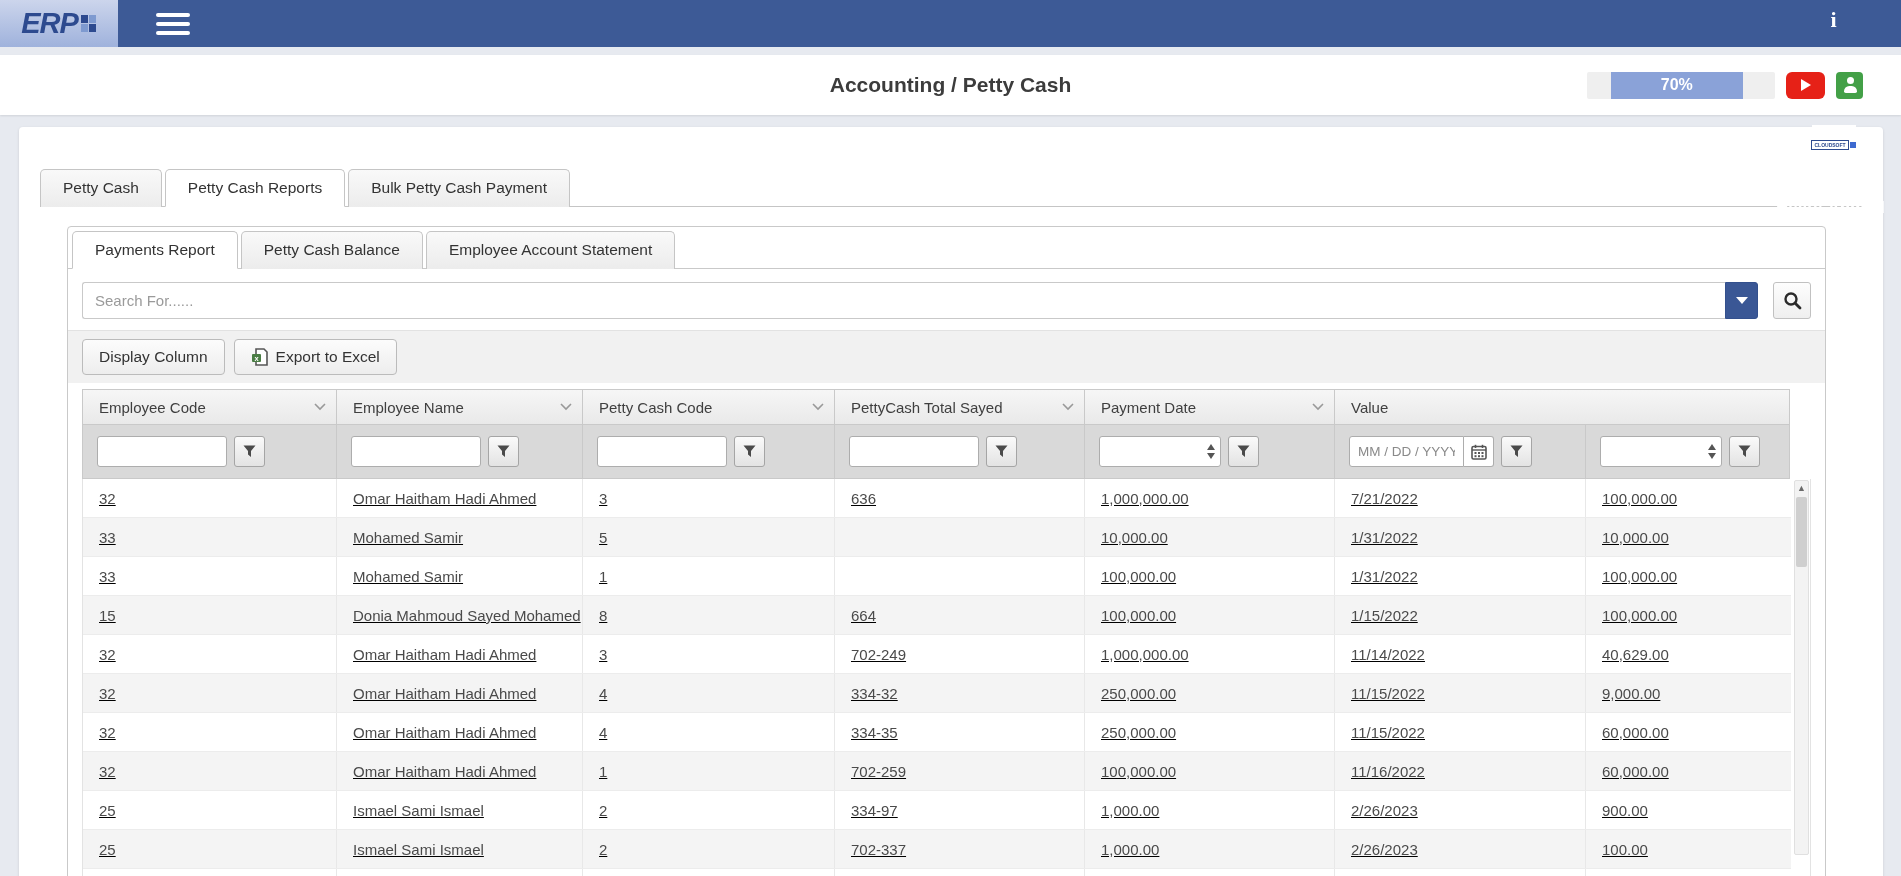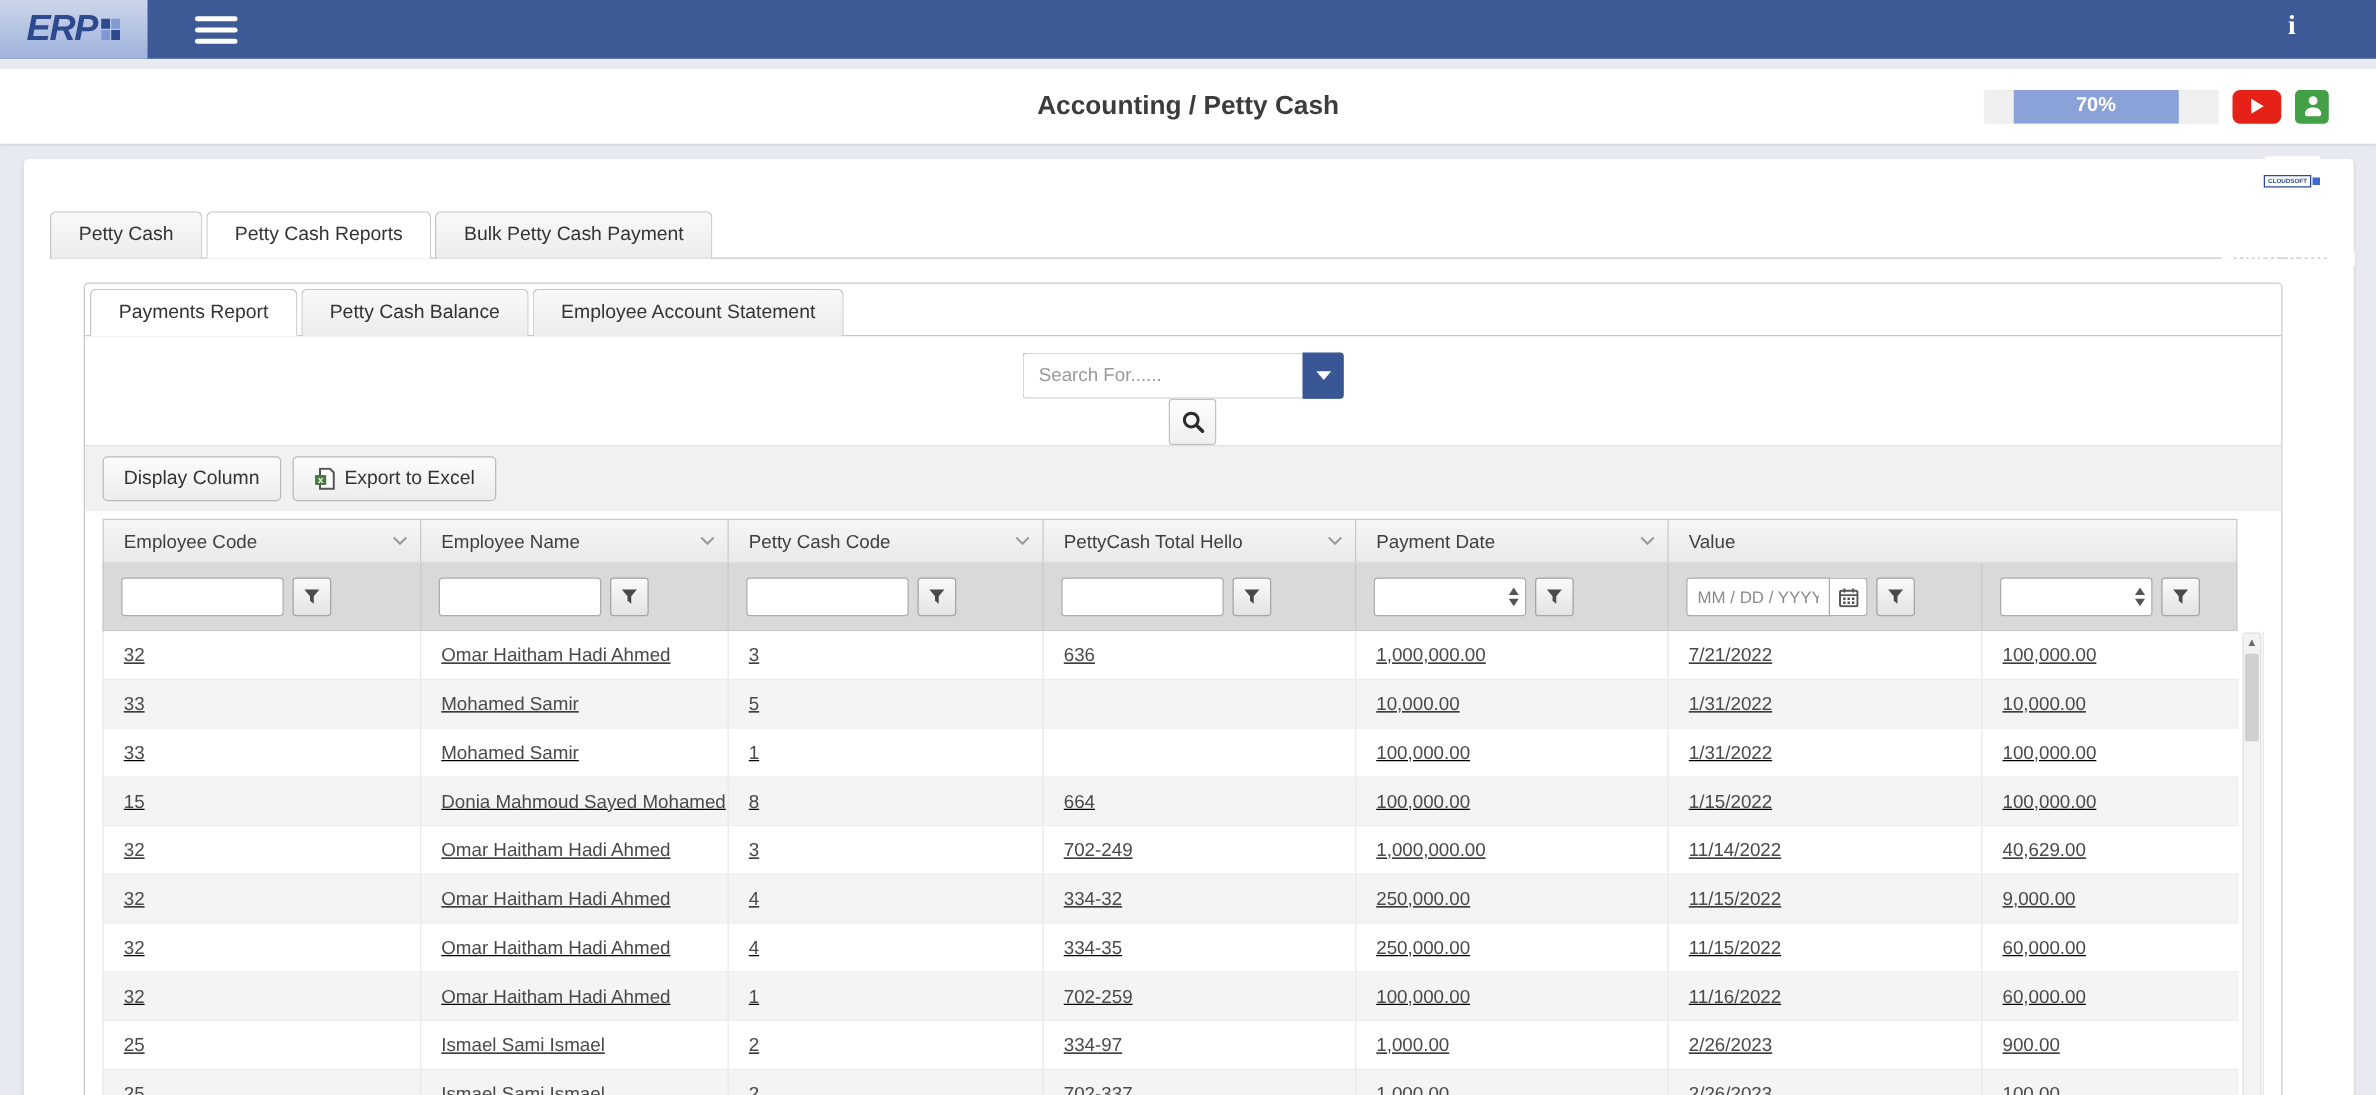--- a/index.html
+++ b/index.html
@@ -42,29 +42,29 @@
 
   
   .card { margin:12px 18px 0 19px; background:#fff; border-radius:4px; box-shadow:0 1px 3px rgba(0,0,0,.12); height:780px; }
   .outer-tabs { margin:0 21px; padding-top:42px; border-bottom:1px solid #c5c5c5; display:flex; gap:3px; }
   .tab { height:38px; line-height:36px; padding:0 22px; border:1px solid #c5c5c5; border-bottom:none; border-radius:5px 5px 0 0; background:linear-gradient(#f9f9f9,#ececec); font-size:15.5px; color:#333; margin-bottom:-1px; cursor:pointer; white-space:nowrap; }
   .tab.active { background:#fff; border-bottom:1px solid #fff; }
 
   .panel { margin:19px 57px 0 48px; border:1px solid #c9c9c9; border-radius:4px; min-height:600px; }
   .inner-tabs { padding:4px 0 0 4px; border-bottom:1px solid #c9c9c9; display:flex; gap:3px; }
 
-  .search-row { padding:13px 14px 0 14px; display:flex; align-items:center;flex-direction:column; }
+  .search-row { padding:13px 14px 0 14px; display:flex; align-items:center; }
   .search-wrap { flex:1; display:flex; }
   .search-input { flex:1; height:37px; border:1px solid #c9c9c9; border-right:none; border-radius:3px 0 0 3px; padding:0 12px; font-size:15px; color:#555; outline:none; font-family:"Liberation Sans",sans-serif; }
   .search-input::placeholder { color:#9a9a9a; }
   .dd-btn { width:33px; height:37px; background:#3a5795; border:1px solid #33508d; border-radius:0 3px 3px 0; display:flex; align-items:center; justify-content:center; cursor:pointer; }
   .dd-caret { width:0; height:0; border-left:6px solid transparent; border-right:6px solid transparent; border-top:7px solid #fff; }
   .search-btn { width:38px; height:37px; margin-left:15px; border:1px solid #c1c1c1; border-radius:3px; background:linear-gradient(#fdfdfd,#efefef); display:flex; align-items:center; justify-content:center; cursor:pointer; }
 
-  .btn-row { background:#f1f1f1; border-top:1px solid #e2e2e2; padding:8px 14px; display:flex; gap:9px; }
+  .btn-row { margin-top:11px; background:#f1f1f1; border-top:1px solid #e2e2e2; padding:8px 14px; display:flex; gap:9px; }
   .btn { height:36px; padding:0 16px; border:1px solid #bbb; border-radius:4px; background:linear-gradient(#fcfcfc,#ededed); font-size:15.5px; color:#333; display:flex; align-items:center; gap:8px; cursor:pointer; white-space:nowrap; }
 
   
   .table-wrap { margin:6px 14px 0 14px; position:relative; }
   .grid { display:grid; grid-template-columns:254px 246px 252px 250px 250px 251px 205px; width:1708px; }
   .thead { background:linear-gradient(#f6f6f6,#e9e9e9); border:1px solid #c9c9c9; }
   .th { height:34px; display:flex; align-items:center; justify-content:space-between; padding:0 10px 0 16px; font-size:15px; color:#3f3f3f; border-right:1px solid #c9c9c9; cursor:pointer; }
   .th:last-child { border-right:none; }
   .th:last-child .chev { visibility:hidden; }
   .chev { color:#999; }
@@ -227,21 +227,21 @@
               <polyline points="1,1 6,6 11,1" fill="none" stroke="#999" stroke-width="1.6"></polyline>
             </svg>
           </div>
         <div class="th">
             <span>Petty Cash Code</span>
             <svg class="chev" width="12" height="8" viewBox="0 0 12 8">
               <polyline points="1,1 6,6 11,1" fill="none" stroke="#999" stroke-width="1.6"></polyline>
             </svg>
           </div>
         <div class="th">
-            <span>PettyCash Total Hello</span>
+            <span>PettyCash Total Sayed</span>
             <svg class="chev" width="12" height="8" viewBox="0 0 12 8">
               <polyline points="1,1 6,6 11,1" fill="none" stroke="#999" stroke-width="1.6"></polyline>
             </svg>
           </div>
         <div class="th">
             <span>Payment Date</span>
             <svg class="chev" width="12" height="8" viewBox="0 0 12 8">
               <polyline points="1,1 6,6 11,1" fill="none" stroke="#999" stroke-width="1.6"></polyline>
             </svg>
           </div>

